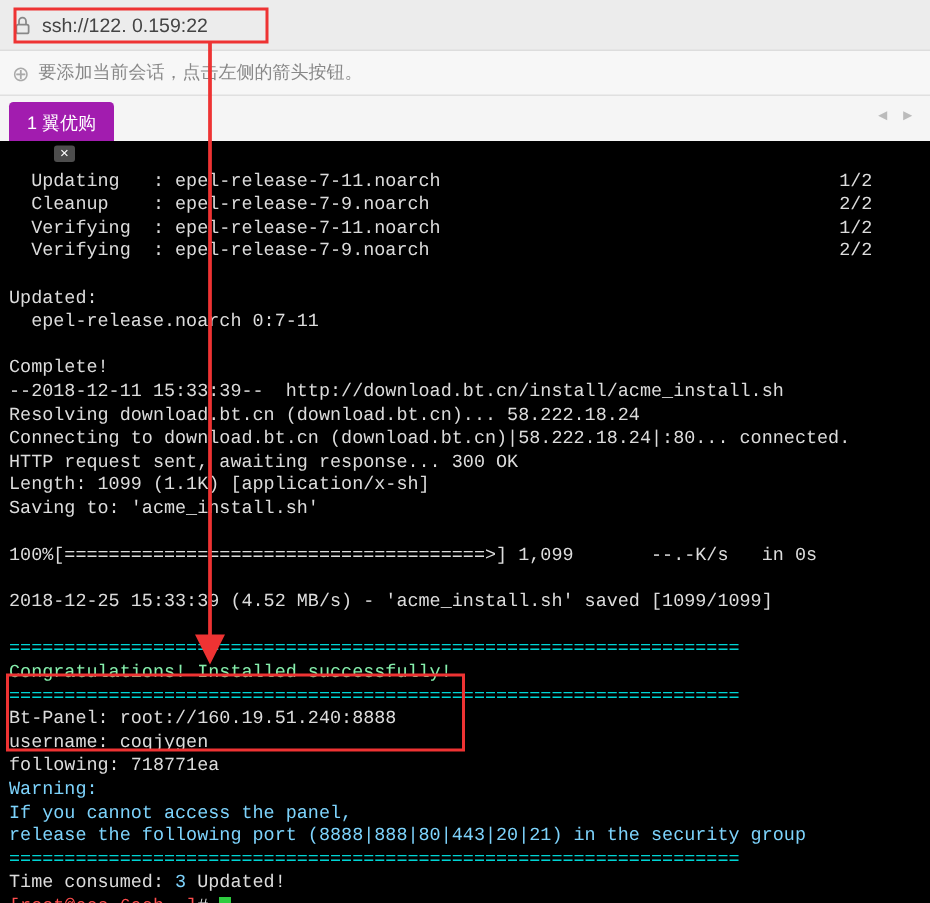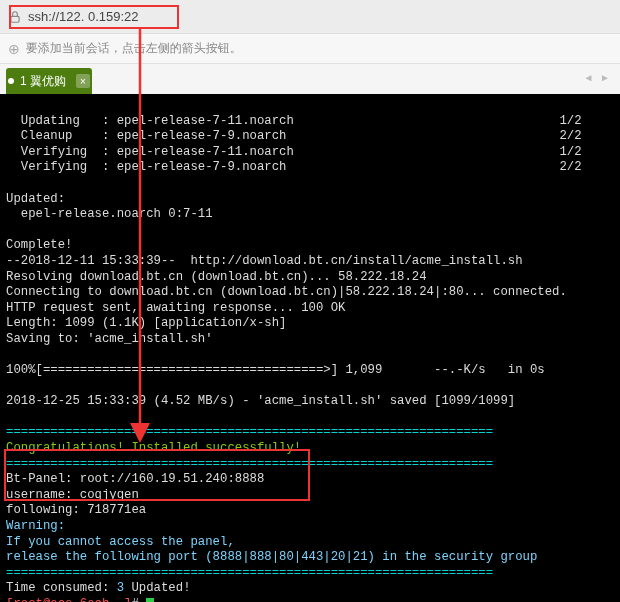--- a/index.html
+++ b/index.html
@@ -48,29 +48,30 @@
   .plus-icon { margin-right: 6px; color: #aaa; font-size: 14px; }
   .tab-bar {
     height: 30px;
     background: #f5f5f5;
     display: flex;
     align-items: flex-end;
     padding-left: 6px;
     position: relative;
   }
   .tab {
-    background: #4d7c0f;
+    background: #a21caf;
     color: #fff;
     height: 26px;
     display: flex;
     align-items: center;
-    padding: 0 2px;
+    padding: 0 12px;
     font-size: 12px;
     border-radius: 3px 3px 0 0;
     gap: 6px;
+    flex-direction: column;
   }
   .tab-dot { width: 6px; height: 6px; border-radius: 50%; background: #fff; }
   .tab-close {
     background: rgba(255,255,255,0.3);
     width: 14px; height: 14px;
     border-radius: 2px;
     display: flex; align-items: center; justify-content: center;
     font-size: 10px;
     margin-left: 4px;
   }
@@ -85,21 +86,21 @@
     background: #000;
     color: #dcdcdc;
     font-family: "Consolas", "Courier New", monospace;
     font-size: 12.3px;
     line-height: 15.6px;
     padding: 4px 6px;
     height: calc(602px - 34px - 30px - 30px);
     overflow: hidden;
     white-space: pre;
   }
-  .t-green { color: #84cc16; }
+  .t-green { color: #86efac; }
   .t-yellow { color: #7dd3fc; }
   .t-red { color: #ff4d4d; }
   .t-cyan { color: #00d4d4; }
   .cursor {
     display: inline-block;
     width: 8px; height: 13px;
     background: #2ecc40;
     vertical-align: text-bottom;
   }
   .red-arrow {
@@ -155,21 +156,21 @@
 <span>  Verifying  : epel-release-7-11.noarch                                    1/2</span>
 <span>  Verifying  : epel-release-7-9.noarch                                     2/2</span>
 <span></span>
 <span>Updated:</span>
 <span>  epel-release.noarch 0:7-11</span>
 <span></span>
 <span>Complete!</span>
 <span>--2018-12-11 15:33:39--  http://download.bt.cn/install/acme_install.sh</span>
 <span>Resolving download.bt.cn (download.bt.cn)... 58.222.18.24</span>
 <span>Connecting to download.bt.cn (download.bt.cn)|58.222.18.24|:80... connected.</span>
-<span>HTTP request sent, awaiting response... 100 OK</span>
+<span>HTTP request sent, awaiting response... 300 OK</span>
 <span>Length: 1099 (1.1K) [application/x-sh]</span>
 <span>Saving to: 'acme_install.sh'</span>
 <span></span>
 <span>100%[======================================&gt;] 1,099       --.-K/s   in 0s</span>
 <span></span>
 <span>2018-12-25 15:33:39 (4.52 MB/s) - 'acme_install.sh' saved [1099/1099]</span>
 <span></span>
 <span class="t-cyan">==================================================================</span>
 <span class="t-green">Congratulations! Installed successfully!</span>
 <span class="t-cyan">==================================================================</span>

